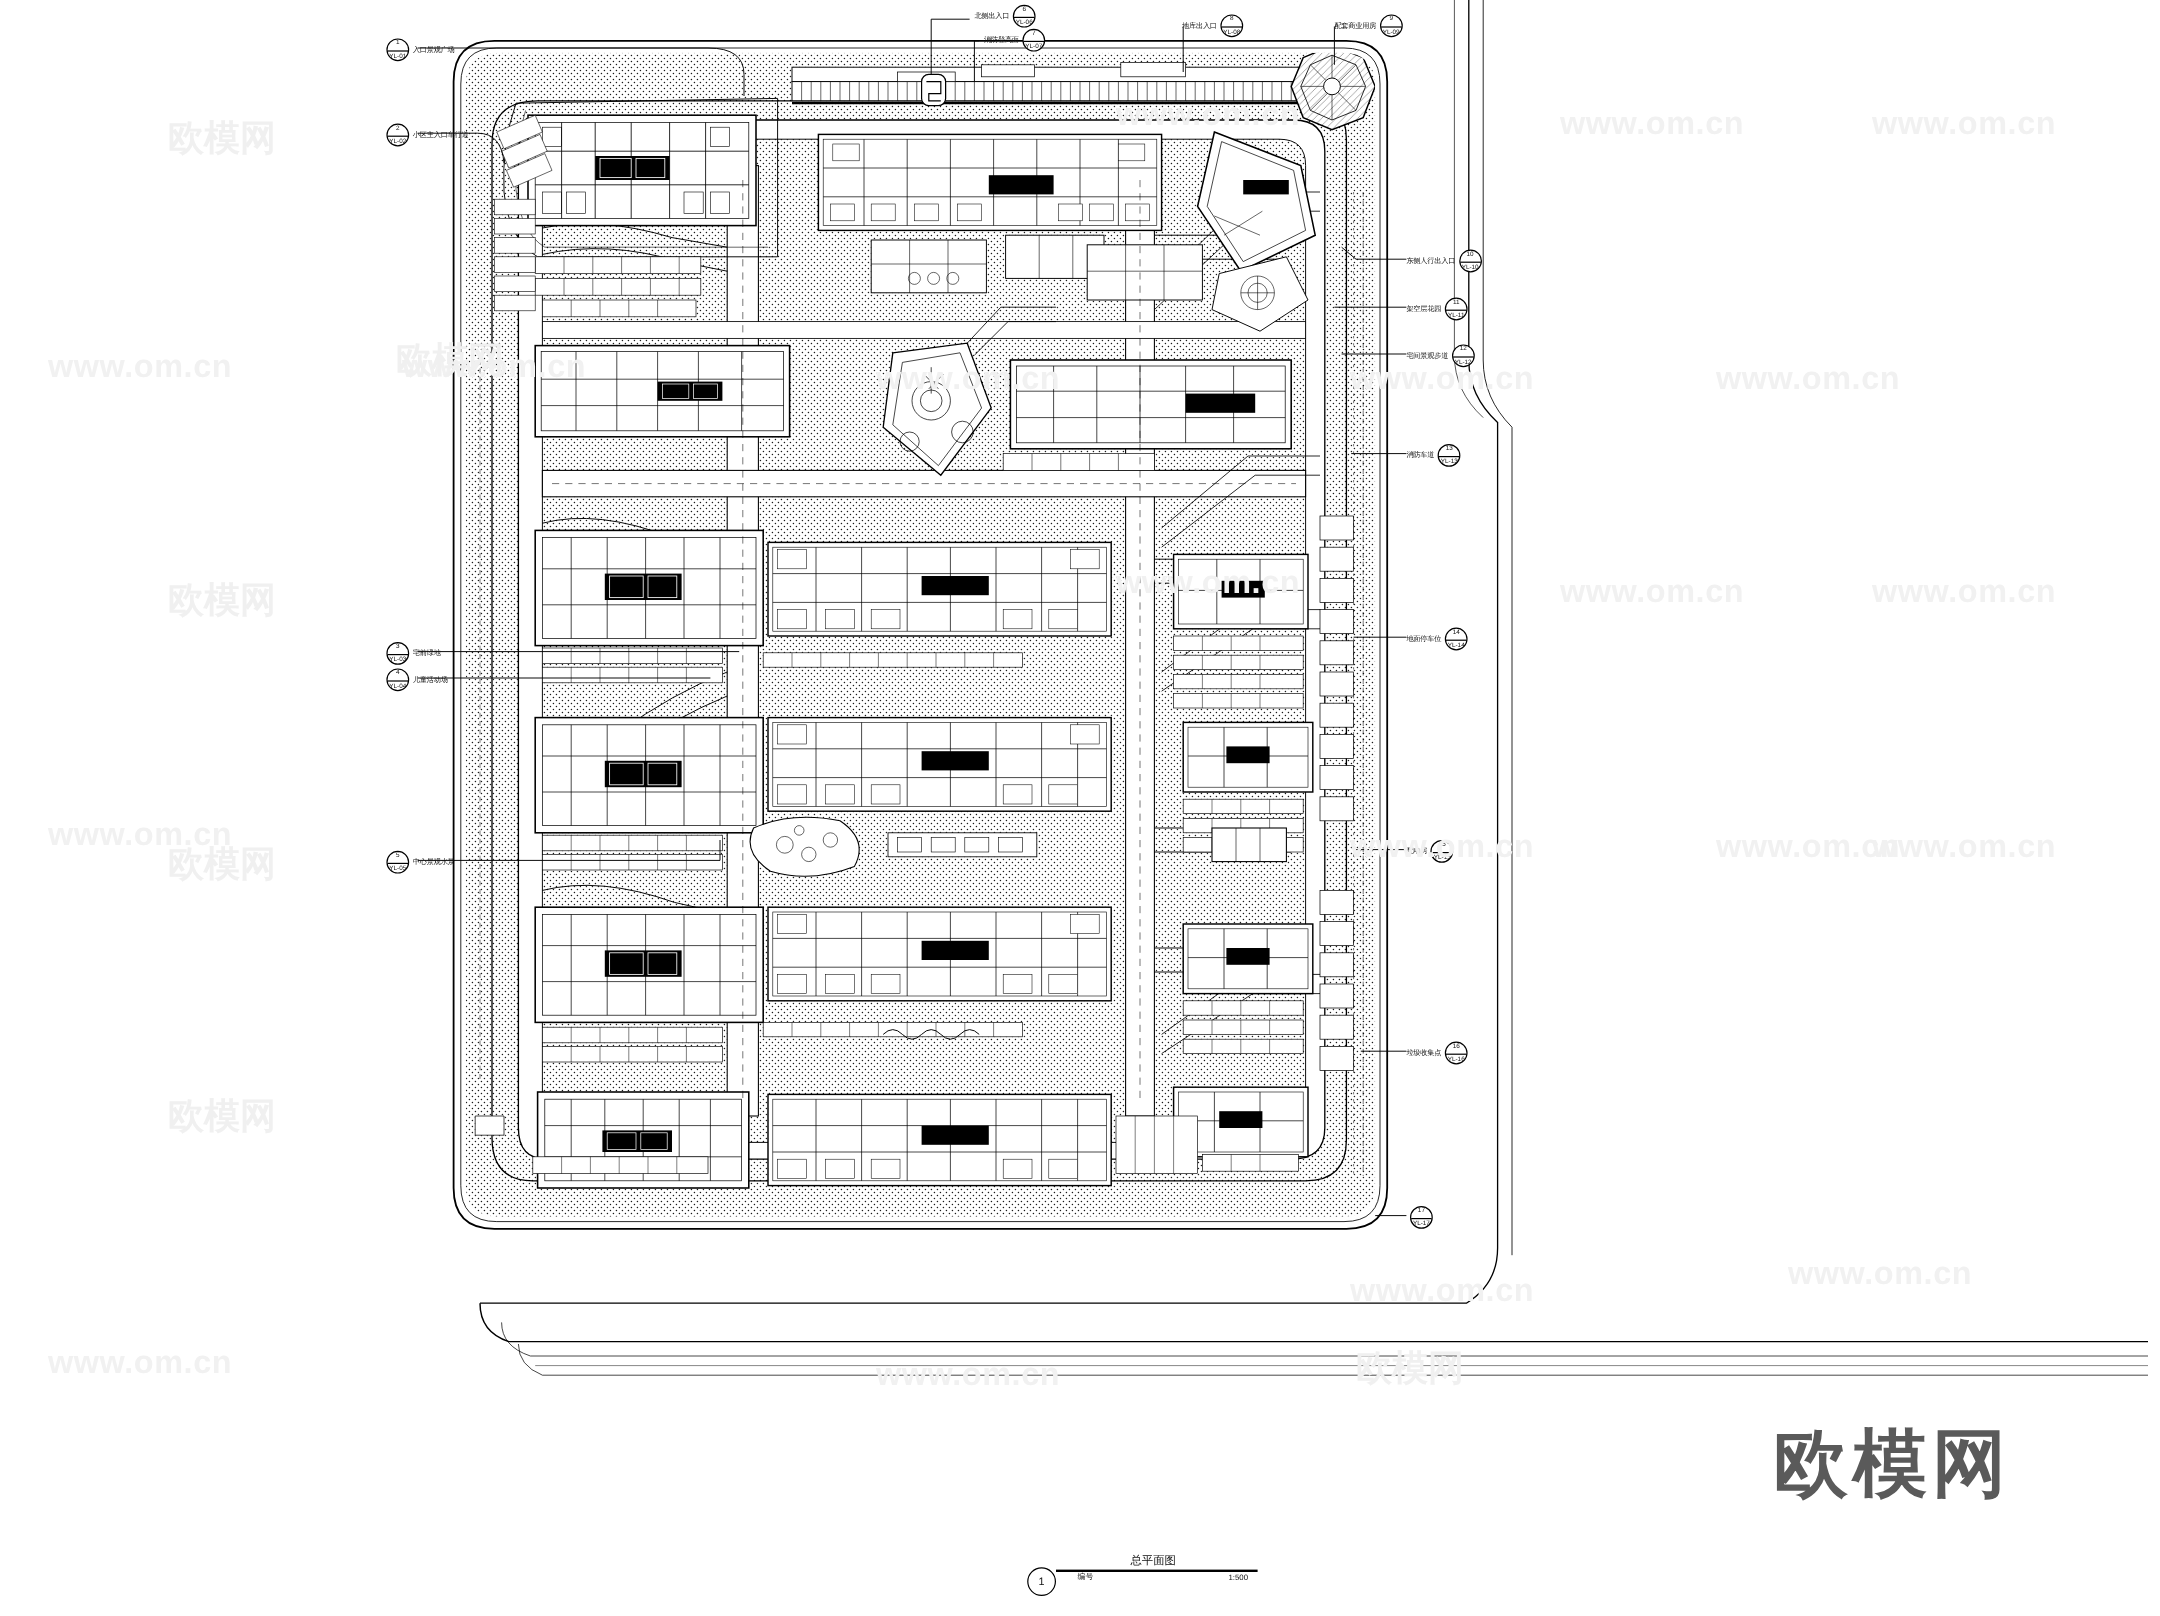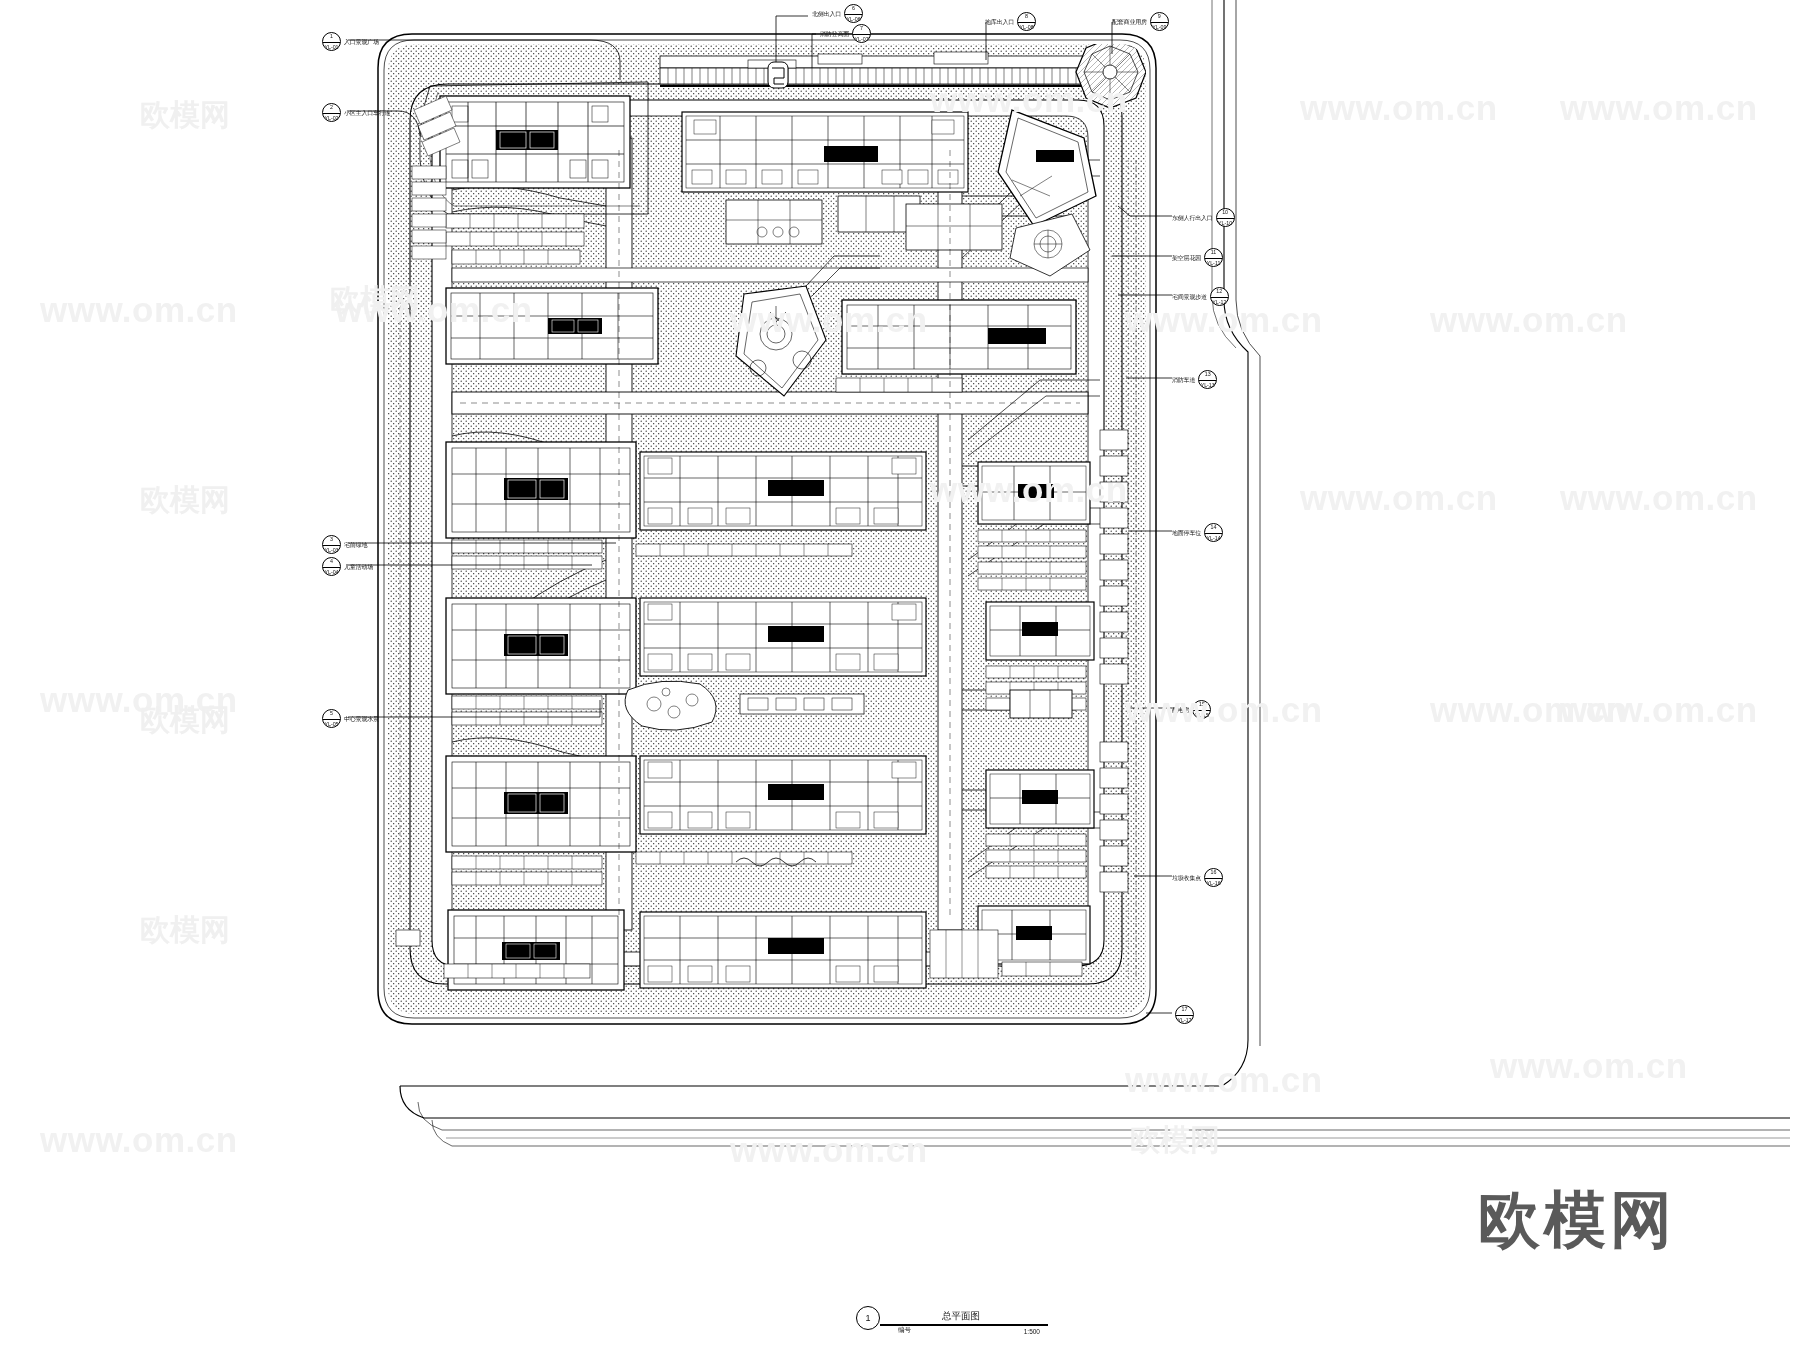--- a/index.html
+++ b/index.html
@@ -2,21 +2,21 @@
 <html><head>
 <meta charset="utf-8">
 <style>
   html,body{margin:0;padding:0;background:#fff;}
   body{width:1800px;height:1347px;position:relative;overflow:hidden;
        font-family:"Liberation Sans",sans-serif;color:#111;}
 
   #sheet{position:absolute;inset:0;background:#ffffff;}
 
   
-  .wm-url{position:absolute;color:#f1f1f1;font-size:35px;font-weight:700;
+  .wm-url{position:absolute;color:#f1f1f1;font-size:27px;font-weight:700;
           letter-spacing:.5px;white-space:nowrap;user-select:none;}
   .wm-cn{position:absolute;color:#f0f0f0;font-size:30px;font-weight:700;
          white-space:nowrap;user-select:none;font-family:"DejaVu Sans",sans-serif;}
   .wm-logo{position:absolute;color:#5a5a5a;font-size:62px;font-weight:700;
            letter-spacing:4px;white-space:nowrap;font-family:"DejaVu Sans",sans-serif;}
 
   
   #plan{position:absolute;left:0;top:0;width:1800px;height:1347px;}
   #plan svg{display:block;}
 
@@ -35,21 +35,21 @@
        font-family:"DejaVu Sans",sans-serif;}
   .callout.rev{flex-direction:row-reverse;}
 
   
   .titleblk{position:absolute;display:flex;align-items:flex-end;gap:0px;}
   .titleblk .tc{width:22px;height:22px;border:1.4px solid #000;border-radius:50%;
        background:#fff;position:relative;flex:0 0 auto;}
   .titleblk .tc span{position:absolute;inset:0;display:flex;align-items:center;
        justify-content:center;font-size:9px;}
   .titleblk .trule{height:0;border-top:2.2px solid #000;width:168px;
-       margin-bottom:4px;position:relative;}
+       margin-bottom:20px;position:relative;}
   .titleblk .tlbl{position:absolute;left:62px;bottom:3px;font-size:9.5px;
        font-family:"DejaVu Sans",sans-serif;white-space:nowrap;}
   .titleblk .tsub{position:absolute;left:18px;bottom:-9px;font-size:6.5px;}
   .titleblk .tsc{position:absolute;right:8px;bottom:-9px;font-size:6.5px;}
 </style>
 </head>
 <body>
 
 <div id="sheet">
 

